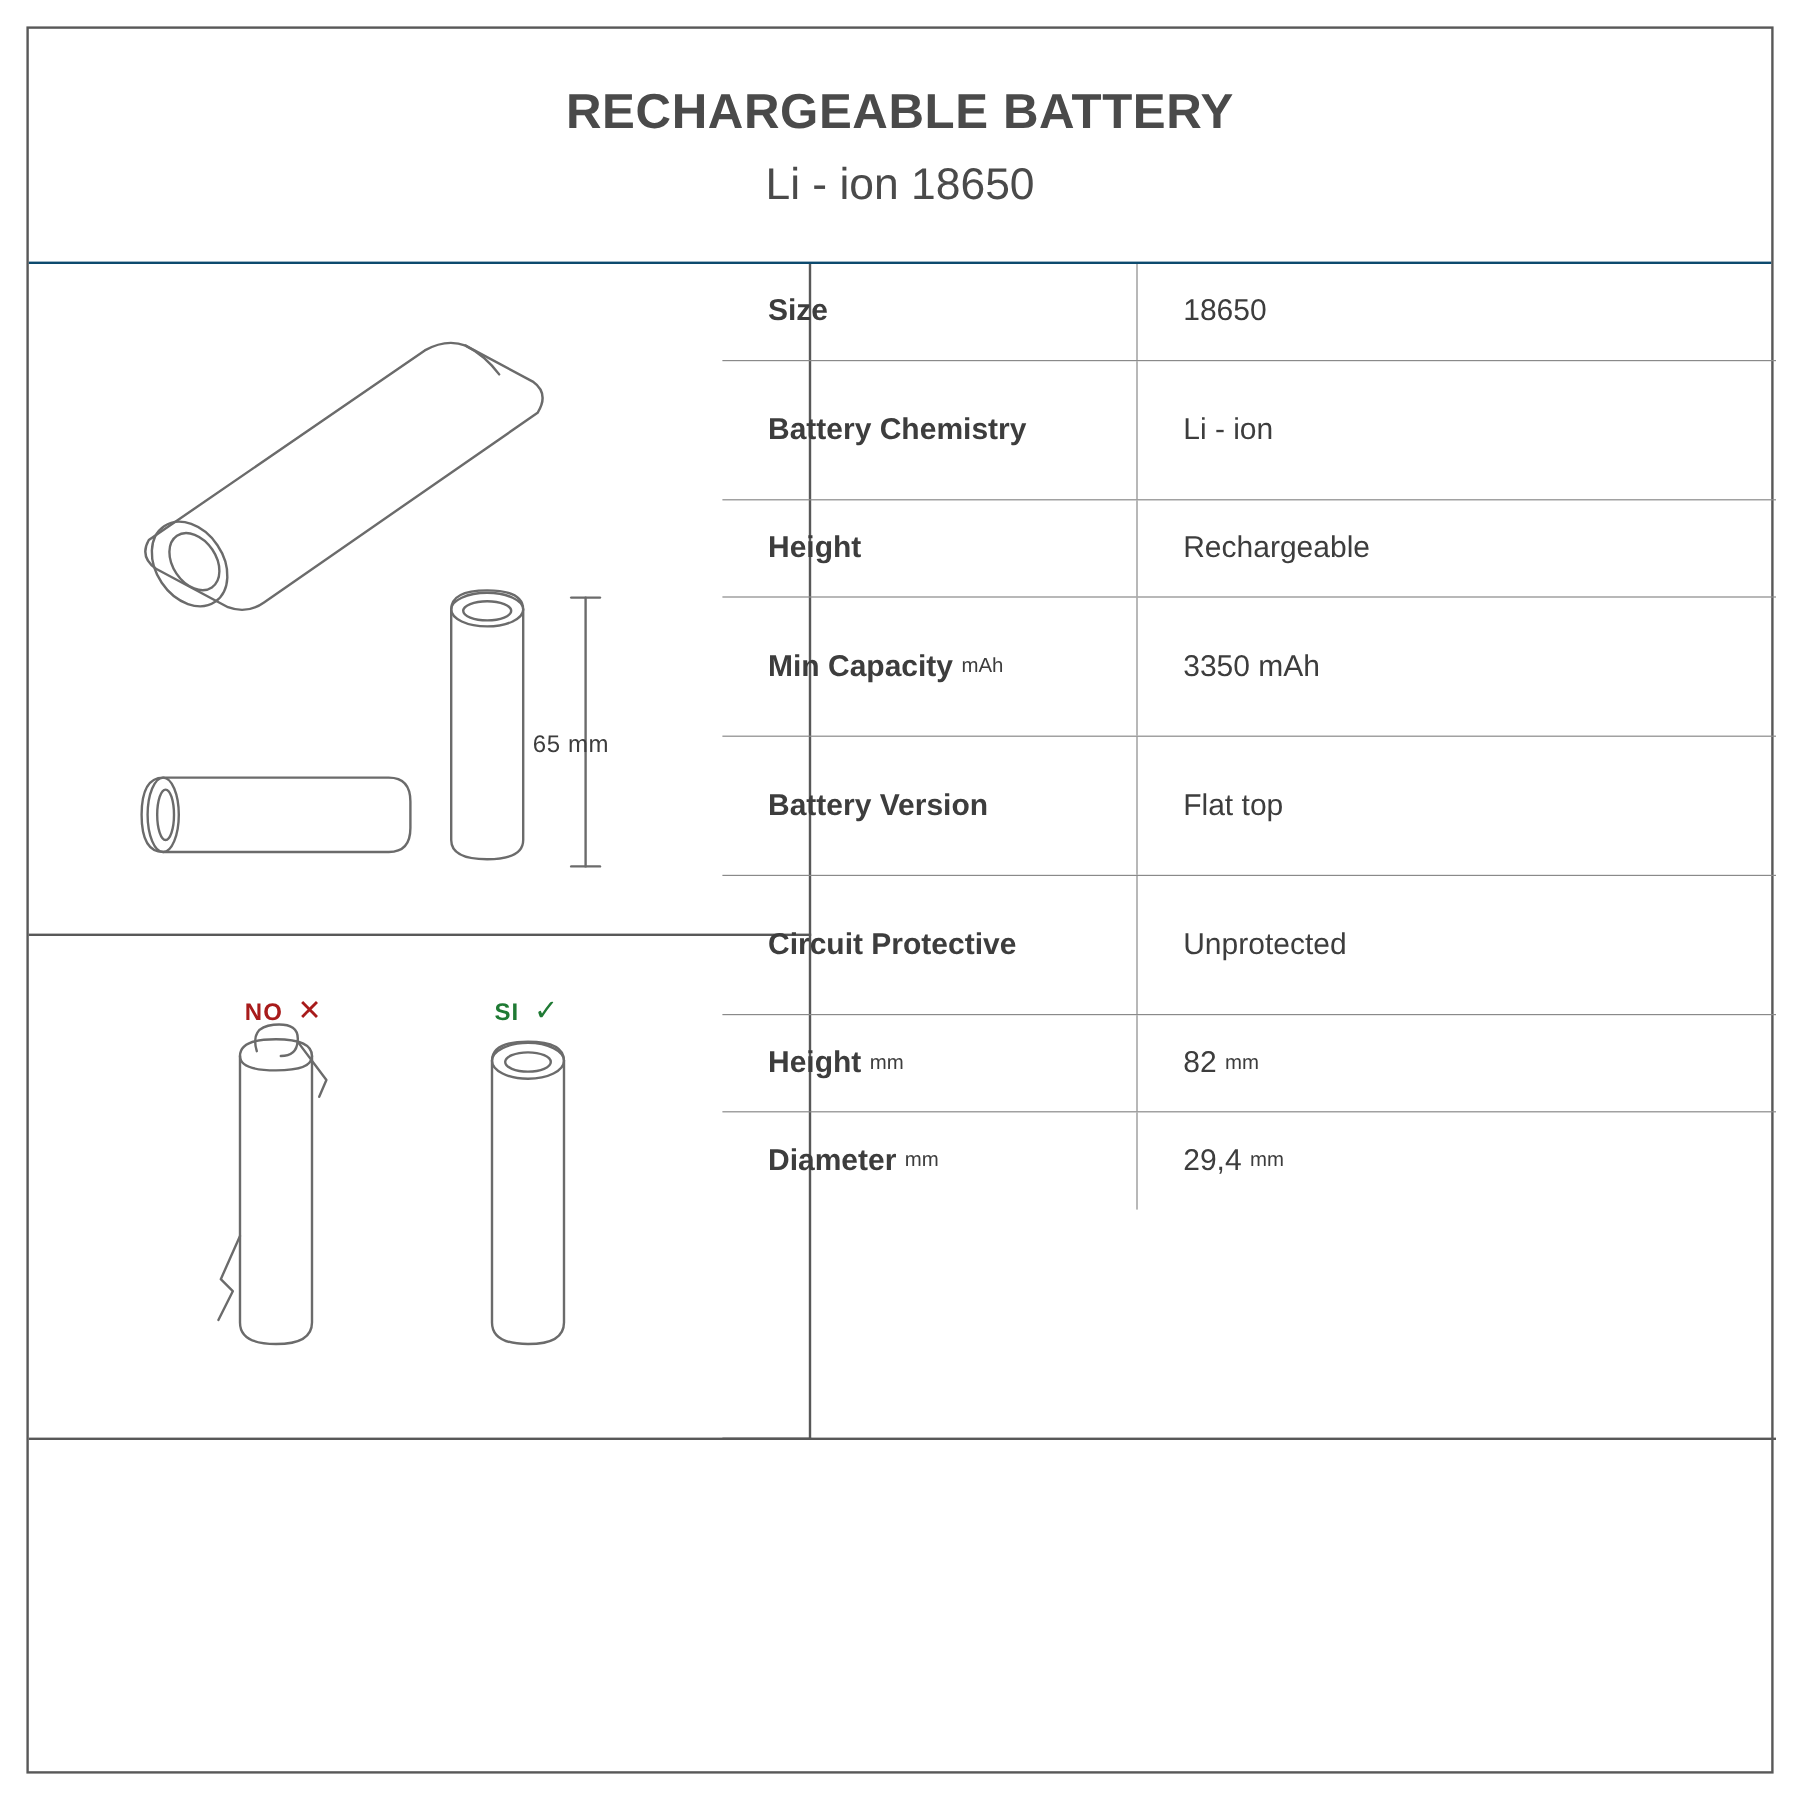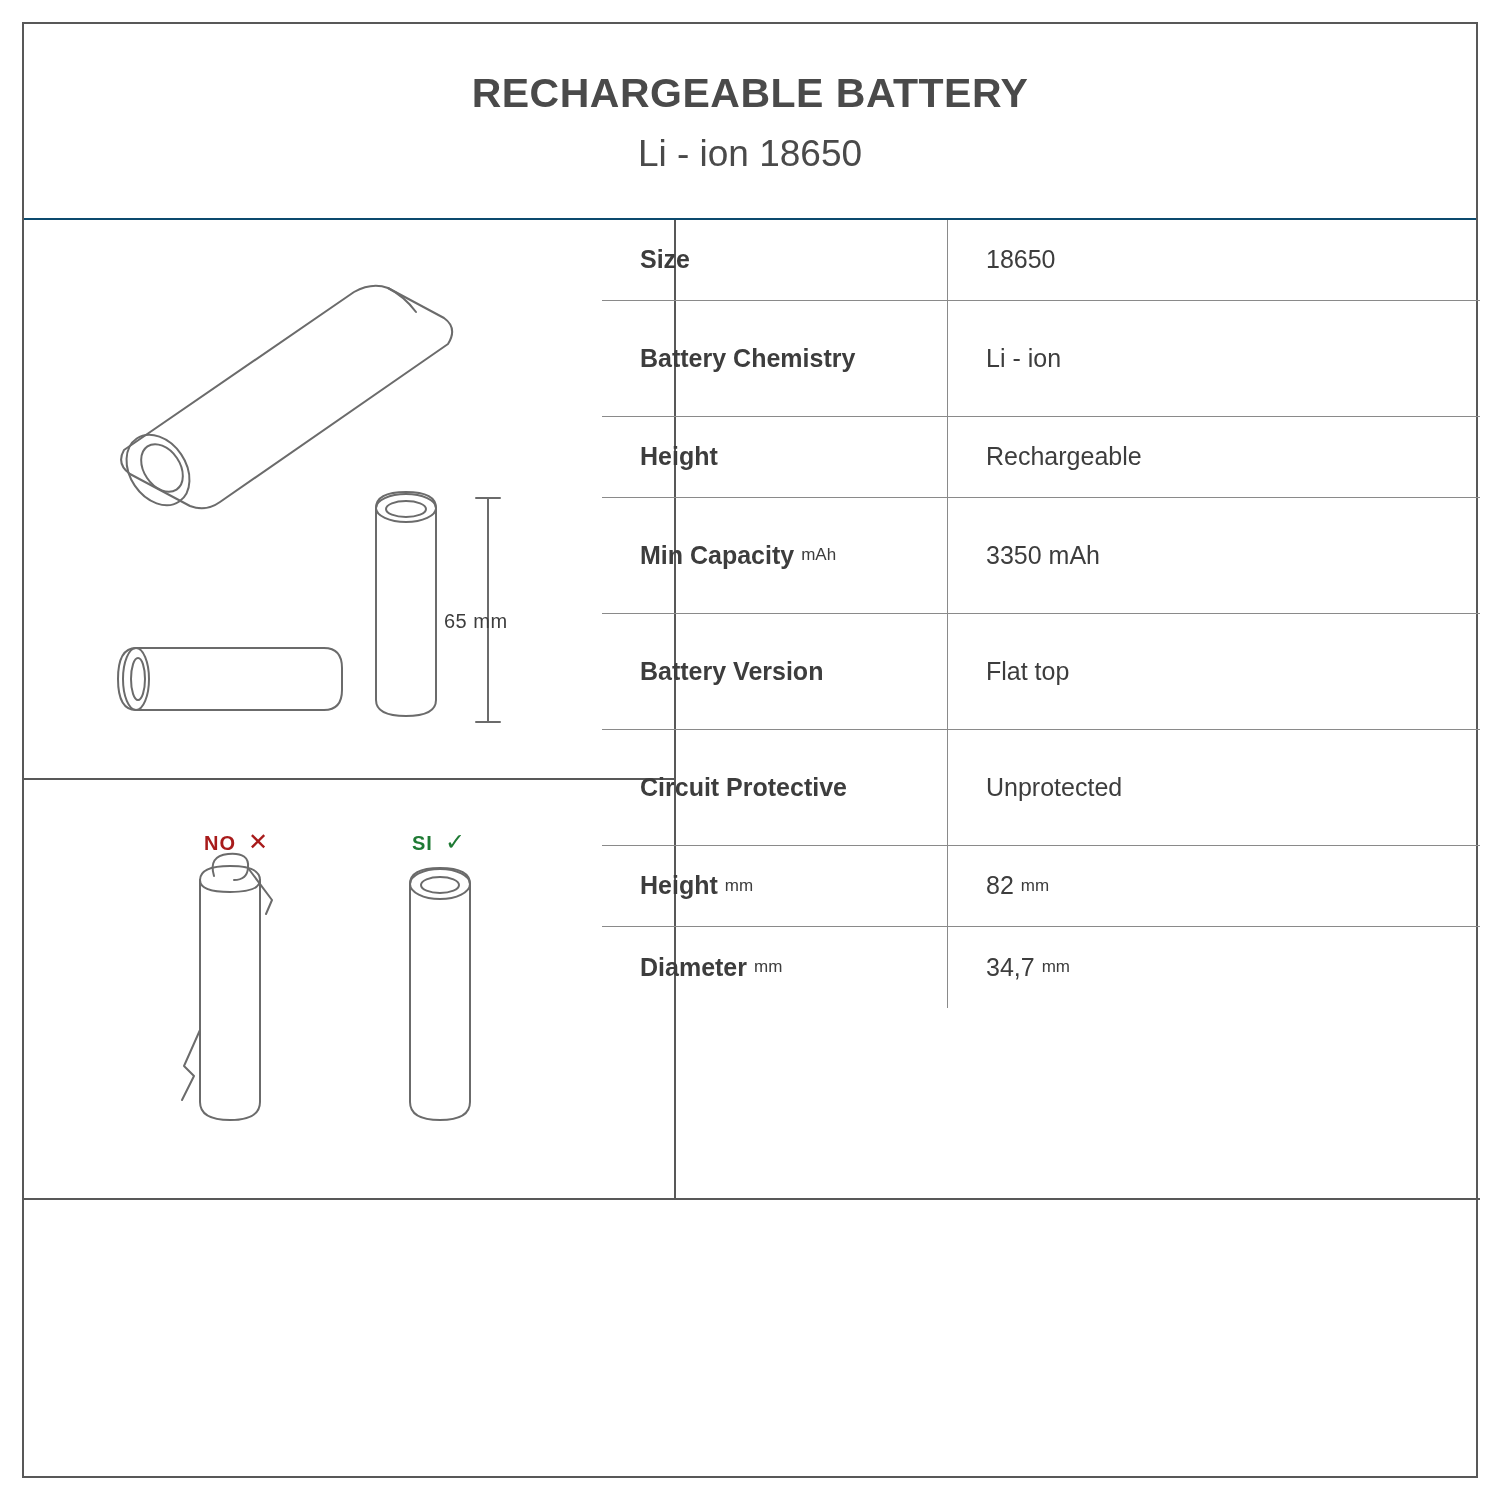--- a/index.html
+++ b/index.html
@@ -274,21 +274,21 @@
           <span class="unit">mm</span>
       </div>
     </div>
 
     <div class="row h-sm">
       <div class="cell-label">
         <span>Diameter</span>
           <span class="unit">mm</span>
       </div>
       <div class="cell-value">
-        <span>34,7</span>
+        <span>29,4</span>
           <span class="unit">mm</span>
       </div>
     </div>
 
   </div>
 
   <div class="footer-area"></div>
 
 </div>
 

